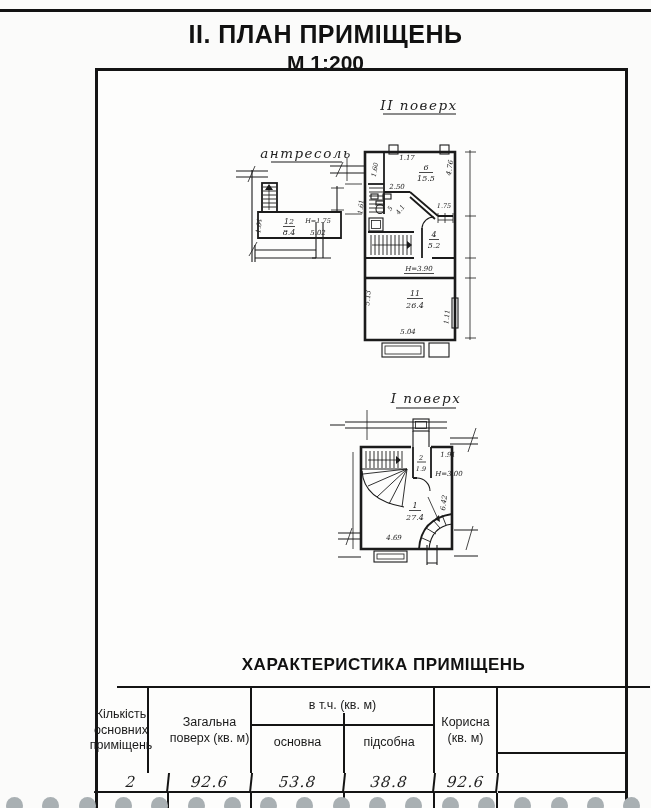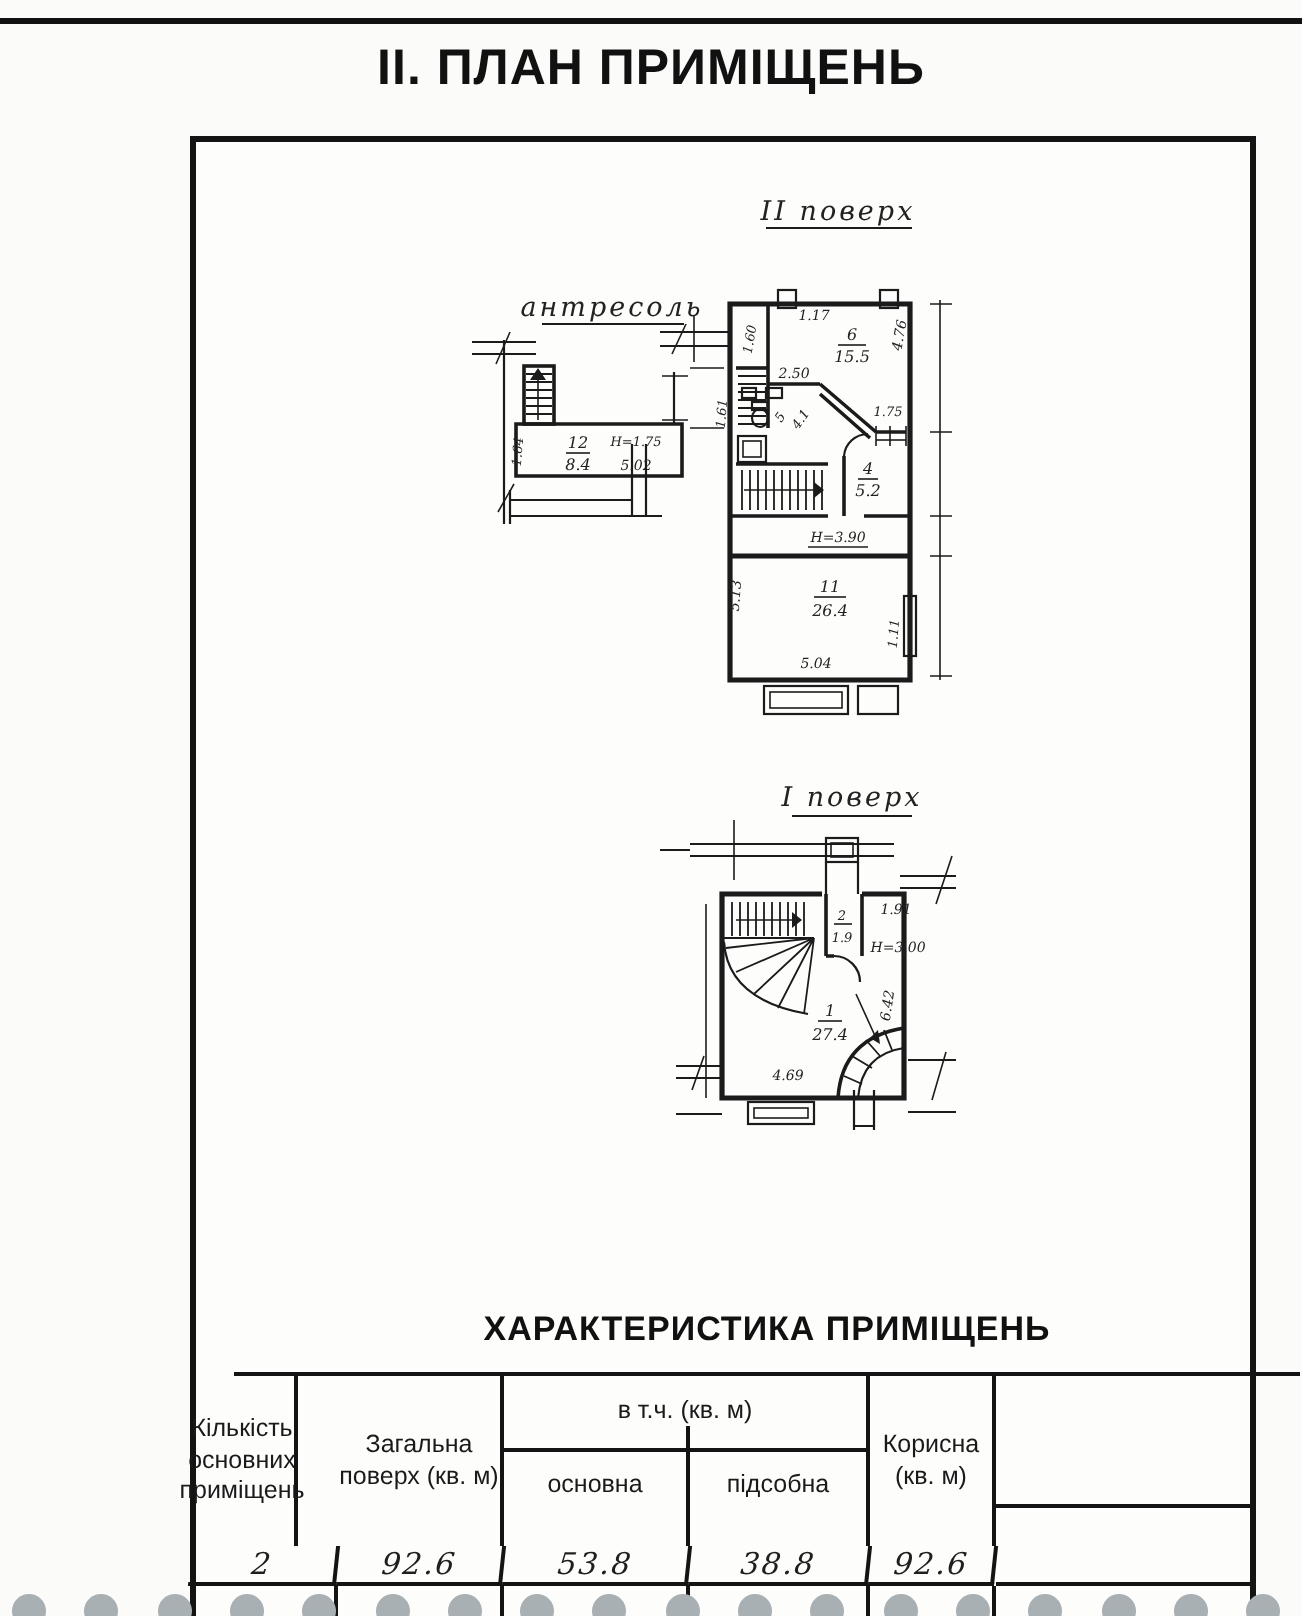--- a/index.html
+++ b/index.html
@@ -44,20 +44,21 @@
   .pt{font-size:13.5px;letter-spacing:1.5px;}
   .rn{font-size:8px;} .ra{font-size:8px;} .dm{font-size:7px;} .dms{font-size:6.5px;}
 </style>
 </head>
 <body>
 
 <div class="topline"></div>
 
 <div class="titleblock" style="width:651px;">
   <div class="title-main">II. ПЛАН ПРИМІЩЕНЬ</div>
+  <div class="title-scale">М 1:200</div>
 </div>
 
 <div class="frame"></div>
 
 <svg class="planssvg" width="533" height="575" viewBox="95 68 533 575">
 
   <g>
     <text class="pt" x="419" y="110" text-anchor="middle">ІІ поверх</text>
     <line class="w1" x1="383" y1="114" x2="456" y2="114"></line>
 

